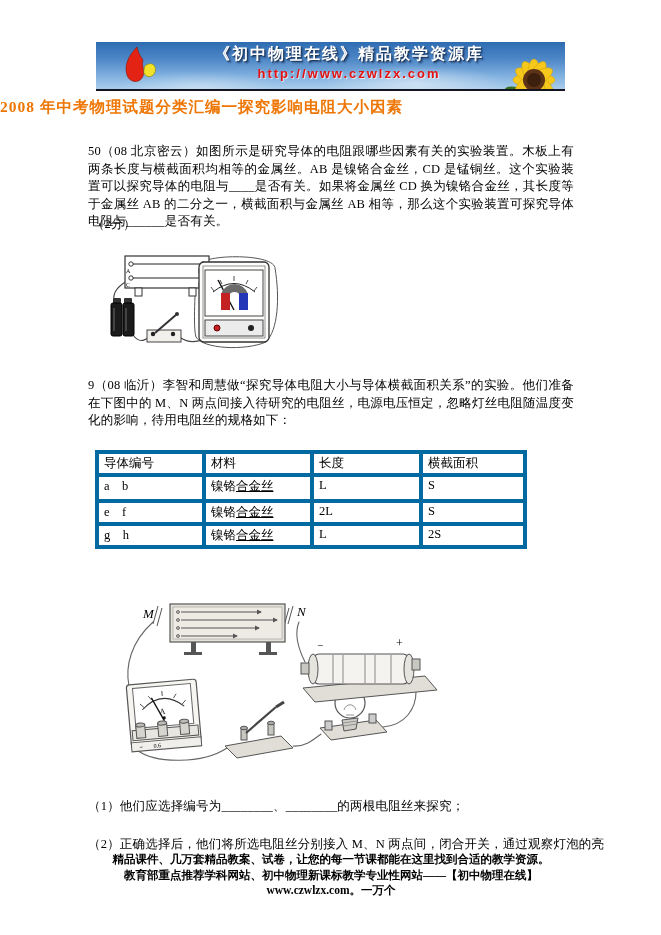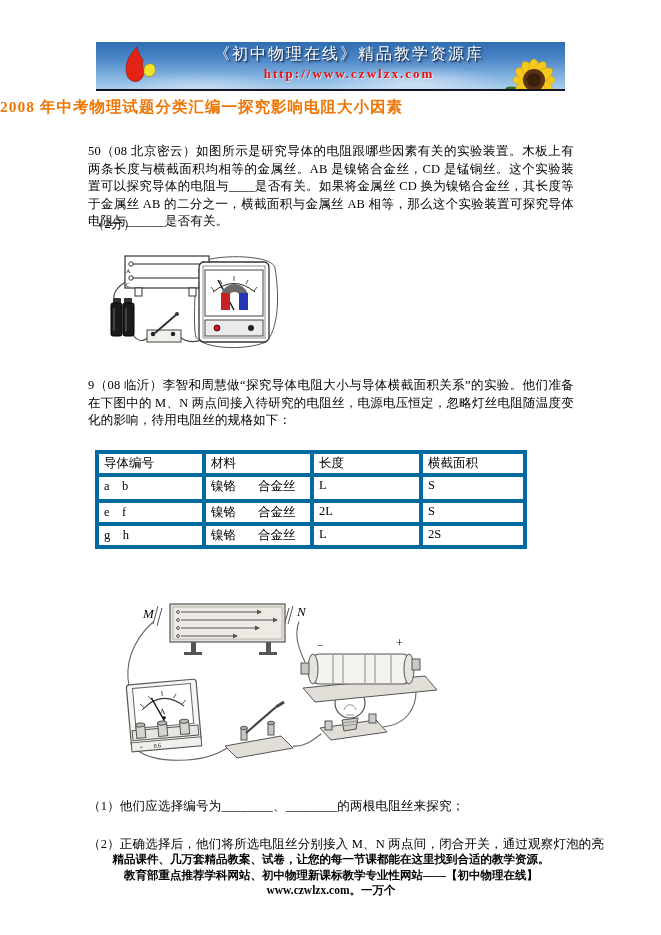--- a/index.html
+++ b/index.html
@@ -15,26 +15,26 @@
     background:
       radial-gradient(ellipse 130px 26px at 68% 88%, rgba(255,255,255,.50), rgba(255,255,255,0) 70%),
       radial-gradient(ellipse 110px 22px at 22% 95%, rgba(255,255,255,.35), rgba(255,255,255,0) 70%),
       linear-gradient(180deg,#2e6cb2 0%,#4c86c6 35%,#7daede 70%,#aacdec 100%);
     border-bottom:2px solid #141420;
   }
   .banner-text{
     position:absolute;left:88px;top:2px;width:330px;text-align:center;
   }
   .banner-title{
-    font-size:16px;font-weight:normal;color:#ffffff;letter-spacing:2px;
+    font-size:16px;font-weight:bold;color:#ffffff;letter-spacing:2px;
     text-shadow:1px 1px 0 #1d3a5f, 2px 2px 2px rgba(10,20,60,.55);
     white-space:nowrap;
   }
   .banner-url{
-    font-family:Liberation Serif, serif;
+    font-family:Liberation Sans, sans-serif;
     font-size:13px;font-weight:bold;color:#e51212;letter-spacing:2px;
     text-shadow:1px 1px 1px rgba(255,255,255,.75);
     white-space:nowrap;margin-top:1px;
   }
   
   .page-title{
     left:0;top:97px;width:661px;text-align:left;
     font-size:15.5px;font-weight:bold;color:#ee7604;letter-spacing:1px;
   }
   
@@ -46,21 +46,21 @@
   .q9{left:88px;top:377px;width:486px;}
   .p1{left:88px;top:798px;width:486px;text-align:left;}
   .p2{left:88px;top:836px;width:490px;text-align:center;white-space:nowrap;}
   
   .spec-table{left:95px;top:450px;border-collapse:collapse;table-layout:fixed;}
   .spec-table td,.spec-table th{
     border:4px solid #0369a1;font-size:12.5px;font-weight:normal;text-align:left;
     vertical-align:top;padding:1px 5px;white-space:pre-wrap;
   }
   .col1{width:107px;}.col2{width:108px;}.col3{width:109px;}.col4{width:104px;}
-  .u{margin-left:22px;}
+  .u{text-decoration:underline;}
   
   .fig1{left:103px;top:248px;}
   .fig2{left:113px;top:596px;}
   svg text{font-family:"Liberation Serif","DejaVu Serif",serif;}
   
   .footer{
     left:88px;top:852px;width:486px;text-align:center;
     font-size:11.5px;font-weight:bold;line-height:15.5px;color:#000;
   }
 </style>

